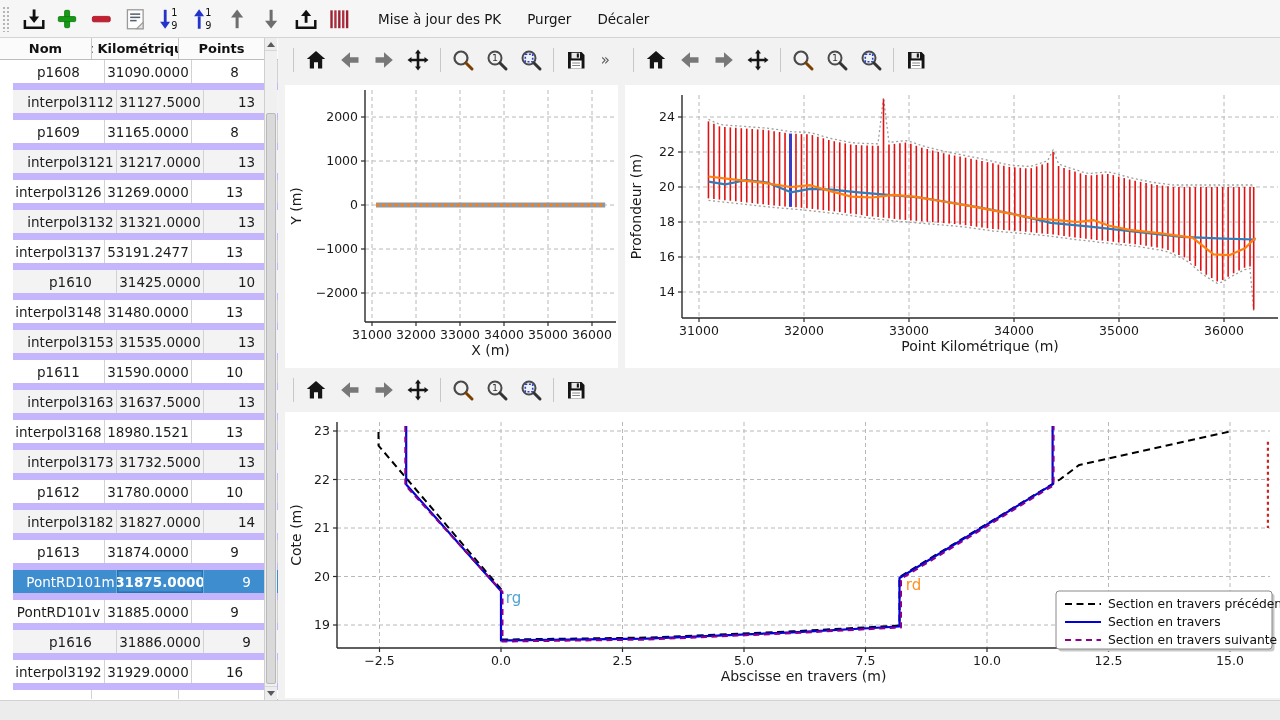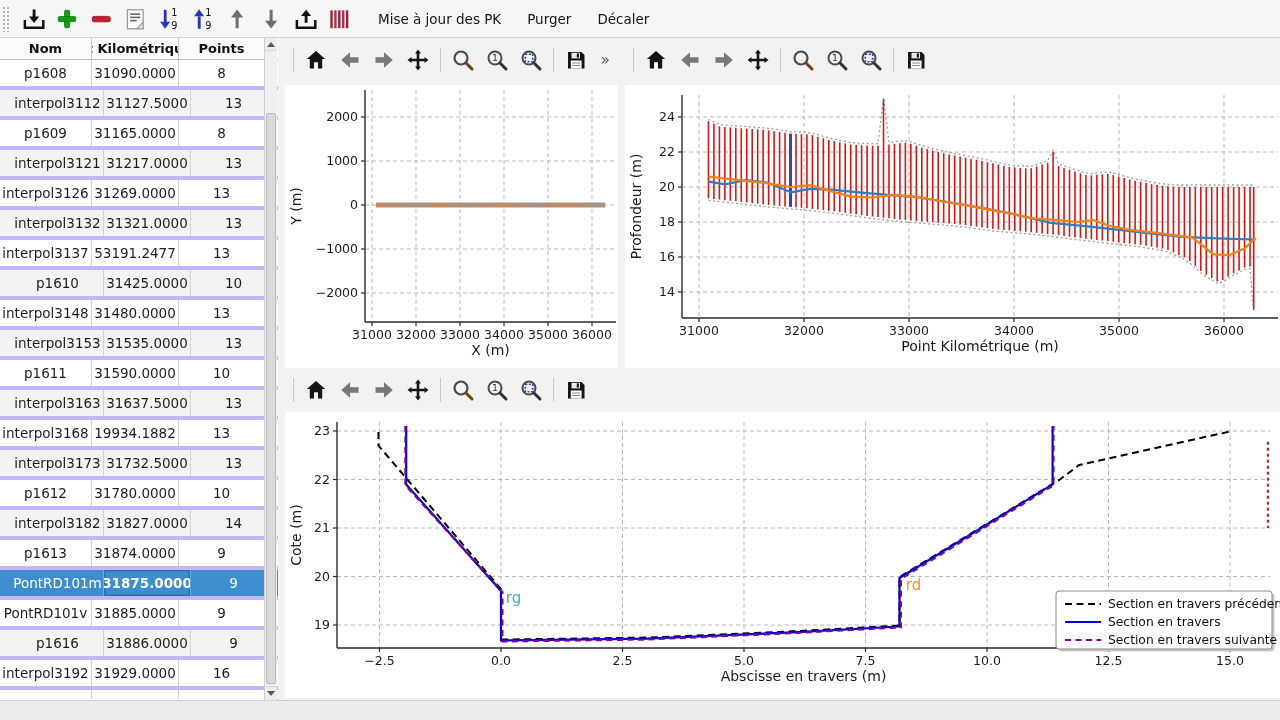--- a/index.html
+++ b/index.html
@@ -15,21 +15,21 @@
   .tbtn{width:32px;height:32px;border:none;background:transparent;padding:2px;margin:0 1px;
         display:flex;align-items:center;justify-content:center;cursor:default;}
   .menu{font-size:13.5px;color:#151515;margin:0 13px;cursor:default;white-space:nowrap;}
   .menu:first-of-type{margin-left:22px;}
 
   
   .left-panel{position:absolute;left:0;top:38px;width:278px;height:662px;background:#fff;
               border-right:1px solid #bfbfbf;}
   .thead{display:flex;height:22px;background:#fbfbfb;border-bottom:1px solid #bdbdbd;}
   .thead .tcell{font-weight:bold;font-size:13px;color:#111;border-right:1px solid #c7c7c7;}
-  .trow{display:flex;height:30px;background:#fff;border-bottom:4px solid #c4b5fd;}
+  .trow{display:flex;height:30px;background:#fff;border-bottom:7px solid #c4b5fd;margin-left:13px;}
   .trow.alt{background:#f3f3f3;padding-left:12px;}
   .tcell{display:flex;align-items:center;justify-content:center;height:100%;
          font-size:13.5px;color:#1c1c1c;border-right:1px solid #d2d2d2;overflow:hidden;white-space:nowrap;}
   .c0{width:92px}.c1{width:87px}.c2{width:86px}
   .trow.sel{background:#3d8dcf;}
   .trow.sel .tcell{color:#ffffff;border-right-color:#68aede;}
   .trow.sel .c1{box-shadow:inset 0 0 0 1.5px #2873ad;font-weight:bold;}
   .stub{display:flex;height:9px;background:#fff;}
   .stub .tcell{height:9px;}
 
@@ -211,21 +211,21 @@
             <div class="tcell c1">31590.0000</div>
             <div class="tcell c2">10</div>
           </div>
           <div class="trow alt">
             <div class="tcell c0">interpol3163</div>
             <div class="tcell c1">31637.5000</div>
             <div class="tcell c2">13</div>
           </div>
           <div class="trow">
             <div class="tcell c0">interpol3168</div>
-            <div class="tcell c1">19934.1882</div>
+            <div class="tcell c1">18980.1521</div>
             <div class="tcell c2">13</div>
           </div>
           <div class="trow alt">
             <div class="tcell c0">interpol3173</div>
             <div class="tcell c1">31732.5000</div>
             <div class="tcell c2">13</div>
           </div>
           <div class="trow">
             <div class="tcell c0">p1612</div>
             <div class="tcell c1">31780.0000</div>

